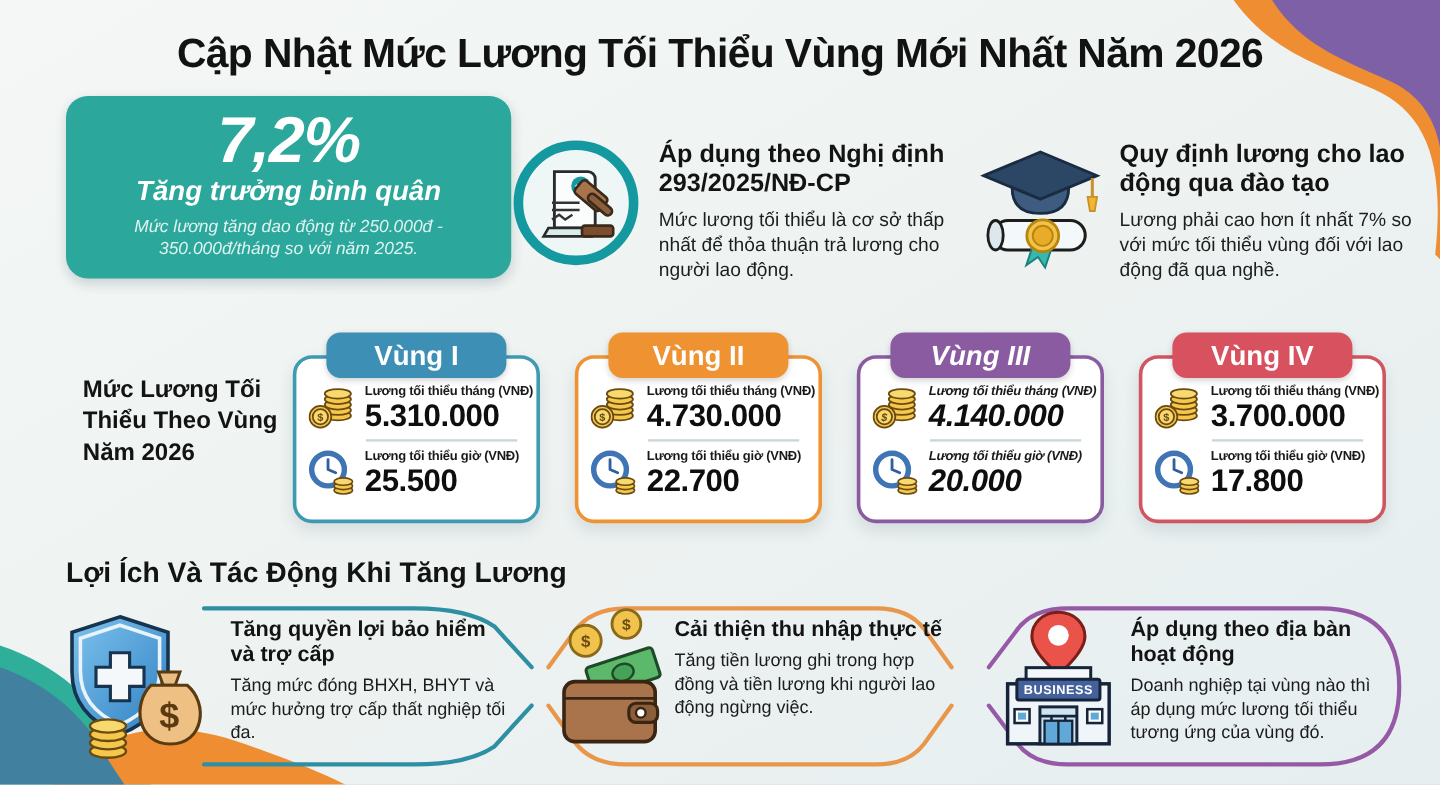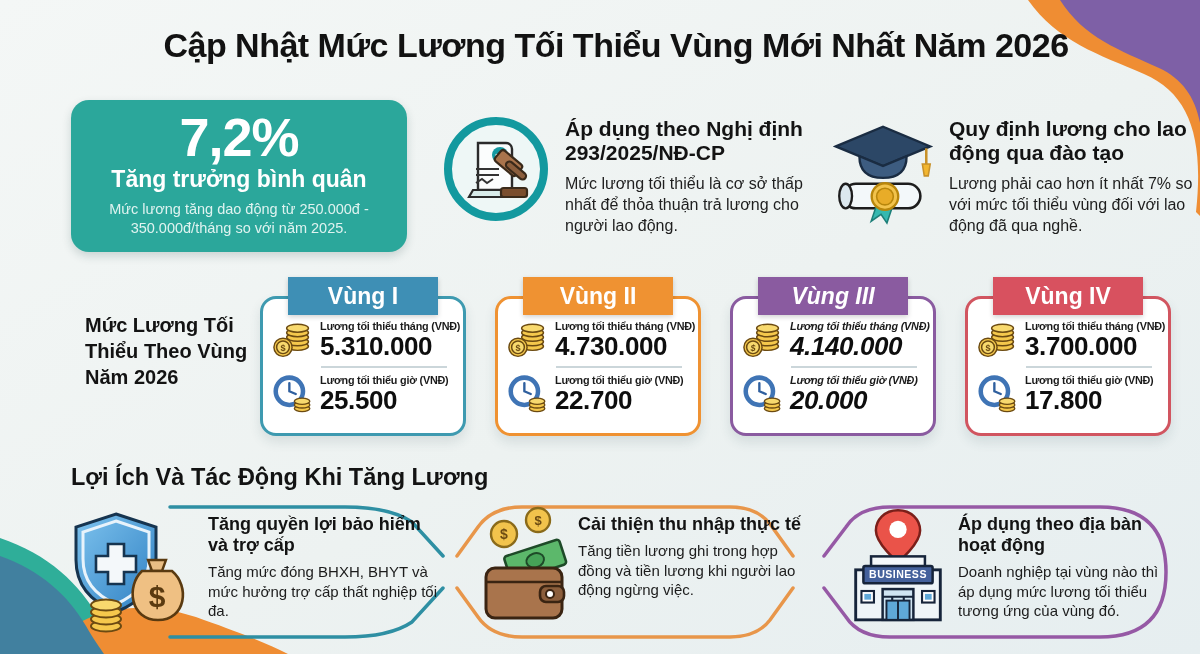--- a/index.html
+++ b/index.html
@@ -4,29 +4,29 @@
 <style>
   html,body{margin:0;padding:0;background:#cfd8dc;}
   .canvas{
     position:relative;width:1200px;height:654px;overflow:hidden;
     background:linear-gradient(150deg,#f4f7f6 0%,#edf2f1 55%,#e6eef0 100%);
     font-family:"Liberation Sans","DejaVu Sans",sans-serif;color:#161616;
   }
   svg{display:block}
   .deco{position:absolute;inset:0;width:1200px;height:654px;pointer-events:none;z-index:0;}
   .outlines{position:absolute;inset:0;width:1200px;height:654px;pointer-events:none;z-index:1;}
-  .content{position:absolute;inset:0;z-index:2;margin-left:16px;}
+  .content{position:absolute;inset:0;z-index:2;}
 
   .title{position:absolute;top:26px;left:0;width:1200px;text-align:center;
     font-size:34px;font-weight:800;letter-spacing:-.5px;color:#121212;}
 
   
-  .hero{position:absolute;left:55px;top:100px;width:336px;height:152px;background:#2BA79B;
+  .hero{position:absolute;left:55px;top:80px;width:371px;height:152px;background:#2BA79B;
     border-radius:18px;color:#fff;text-align:center;box-sizing:border-box;padding-top:10px;
-    box-shadow:0 4px 10px rgba(20,60,60,.18);}
+    box-shadow:0 4px 10px rgba(20,60,60,.18);font-style:italic;}
   .hero-value{font-size:54px;font-weight:800;line-height:1.02;letter-spacing:-1px;}
   .hero-label{font-size:23px;font-weight:700;margin-top:1px;}
   .hero-desc{font-size:14.5px;line-height:1.32;margin-top:7px;padding:0 12px;color:#DFF3F0;}
 
   
   .info-icon-1{position:absolute;left:427px;top:116px;width:106px;height:106px;}
   .info-text-1{position:absolute;left:549px;top:117px;width:256px;}
   .info-icon-2{position:absolute;left:808px;top:112px;width:118px;height:114px;}
   .info-text-2{position:absolute;left:933px;top:117px;width:252px;}
   .info-title{font-size:21px;font-weight:800;line-height:1.16;color:#131313;}
@@ -35,21 +35,21 @@
   
   .regions-label{position:absolute;left:69px;top:312px;width:190px;
     font-size:20px;font-weight:800;line-height:1.3;color:#131313;}
   .region-card{position:absolute;top:296px;width:206px;height:140px;background:#ffffff;
     border-radius:16px;border:3px solid #888;box-shadow:0 6px 12px rgba(40,70,80,.12);box-sizing:border-box;}
   .rc1{left:244px;border-color:#3E9AB0;}
   .rc2{left:479px;border-color:#EF9232;}
   .rc3{left:714px;border-color:#8A5BA0;font-style:italic;}
   .rc4{left:949px;border-color:#D15560;}
   .region-pill{position:absolute;top:-22px;left:50%;transform:translateX(-50%);
-    width:150px;height:38px;border-radius:0;color:#fff;font-size:23px;font-weight:800;
+    width:150px;height:38px;border-radius:12px;color:#fff;font-size:23px;font-weight:800;
     display:flex;align-items:center;justify-content:center;box-shadow:0 2px 5px rgba(0,0,0,.18);}
   .rc1 .region-pill{background:#3E8FB5;}
   .rc2 .region-pill{background:#EF9232;}
   .rc3 .region-pill{background:#8A5BA0;}
   .rc4 .region-pill{background:#D8515F;}
   .region-body{padding:21px 8px 6px 10px;}
   .region-row{display:flex;align-items:center;gap:7px;}
   .row-icon{width:40px;height:40px;flex:0 0 auto;}
   .row-label{font-size:10.8px;font-weight:700;letter-spacing:-.2px;white-space:nowrap;color:#1a1a1a;}
   .row-value{font-size:26px;font-weight:800;letter-spacing:-.4px;line-height:1.08;color:#0e0e0e;}

